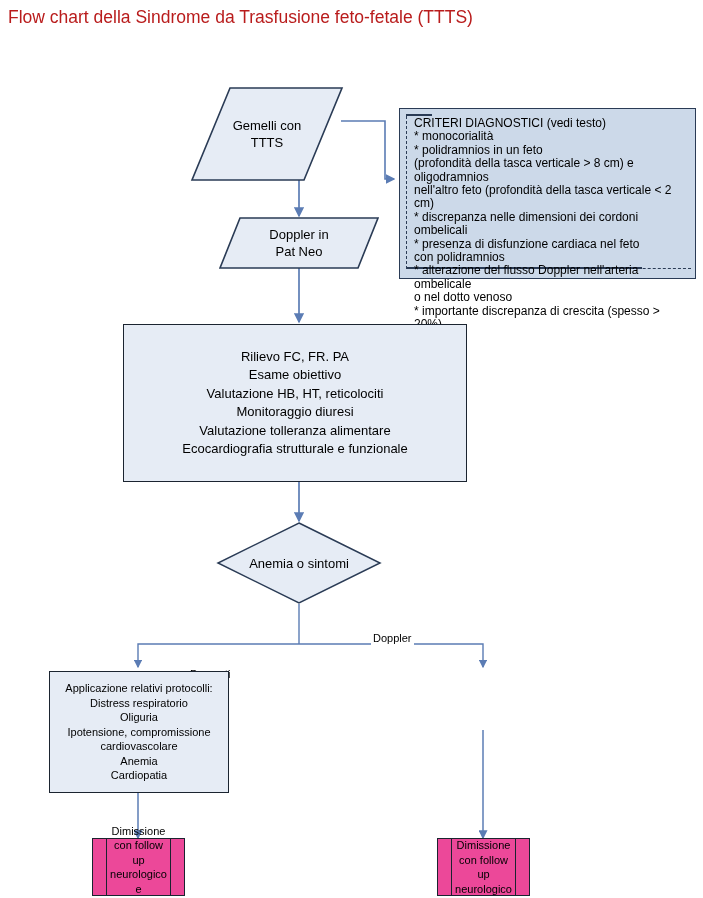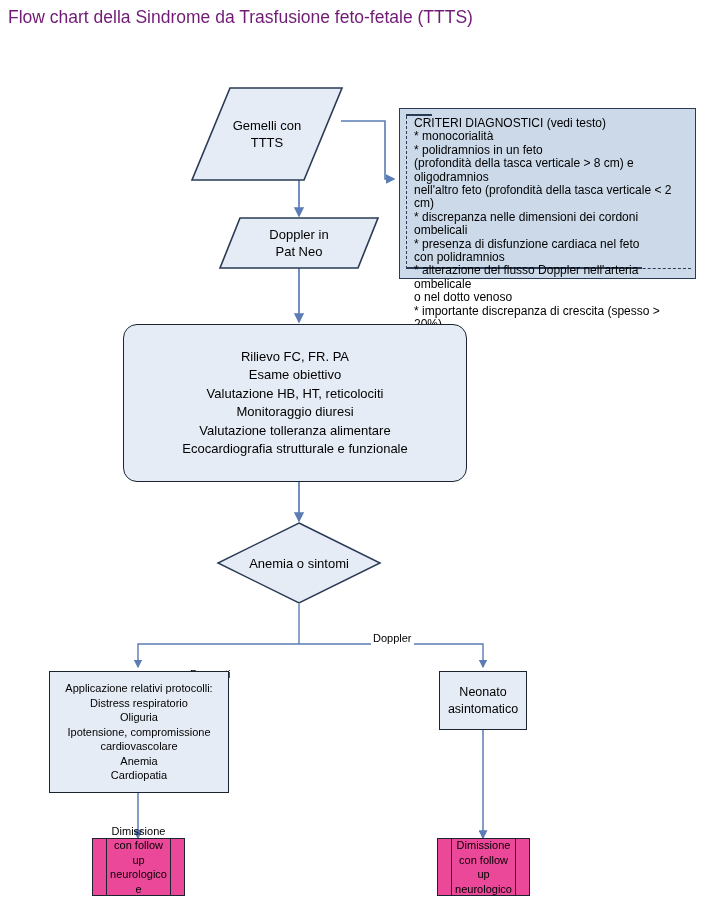--- a/index.html
+++ b/index.html
@@ -21,21 +21,21 @@
   }
 
   
   #page-title {
     position: absolute;
     left: 8px;
     top: 6px;
     font-size: 17.5px;
     line-height: 22px;
     white-space: nowrap;
-    color: #701a75;
+    color: #b91c1c;
   }
 
   
   #connectors {
     position: absolute;
     left: 0;
     top: 0;
     width: 703px;
     height: 898px;
     pointer-events: none;
@@ -244,21 +244,21 @@
   </div>
 
   <div class="para-wrap" style="left:218px; top:216px; width:162px; height:54px;">
     <svg width="162" height="54" viewBox="0 0 162 54">
       <polygon points="22,2 160,2 140,52 2,52" fill="#e6ecf5" stroke="#2a3b55" stroke-width="1.6"></polygon>
     </svg>
     <div class="label">Doppler in
 Pat Neo</div>
   </div>
 
-  <div class="shape rect" id="main-assessment-box" style="left:123px; top:324px; width:344px; height:158px;border-radius:14px;">
+  <div class="shape rect" id="main-assessment-box" style="left:123px; top:324px; width:344px; height:158px;">
     <span class="txt">Rilievo FC, FR. PA
 Esame obiettivo
 Valutazione HB, HT, reticolociti
 Monitoraggio diuresi
 Valutazione tolleranza alimentare
 Ecocardiografia strutturale e funzionale</span>
   </div>
 
   <div class="diamond-wrap" style="left:216px; top:521px; width:166px; height:84px;">
     <svg width="166" height="84" viewBox="0 0 166 84">
@@ -273,24 +273,20 @@
   <div class="shape rect" id="protocol-box" style="left:49px; top:671px; width:180px; height:122px;">
     <span class="txt">Applicazione relativi protocolli:
 Distress respiratorio
 Oliguria
 Ipotensione, compromissione
 cardiovascolare
 Anemia
 Cardiopatia</span>
   </div>
 
-  <div class="shape rect" id="asymptomatic-box" style="left:439px; top:671px; width:88px; height:59px;">
-    <span class="txt">Neonato
-asintomatico</span>
-  </div>
 
   <div class="predef" style="left:92px; top:838px; width:93px; height:58px;">
     <span class="bar left"></span>
     <span class="bar right"></span>
     <span class="txt">Dimissione
 con follow up
 neurologico e
 cardiologico</span>
   </div>
 

